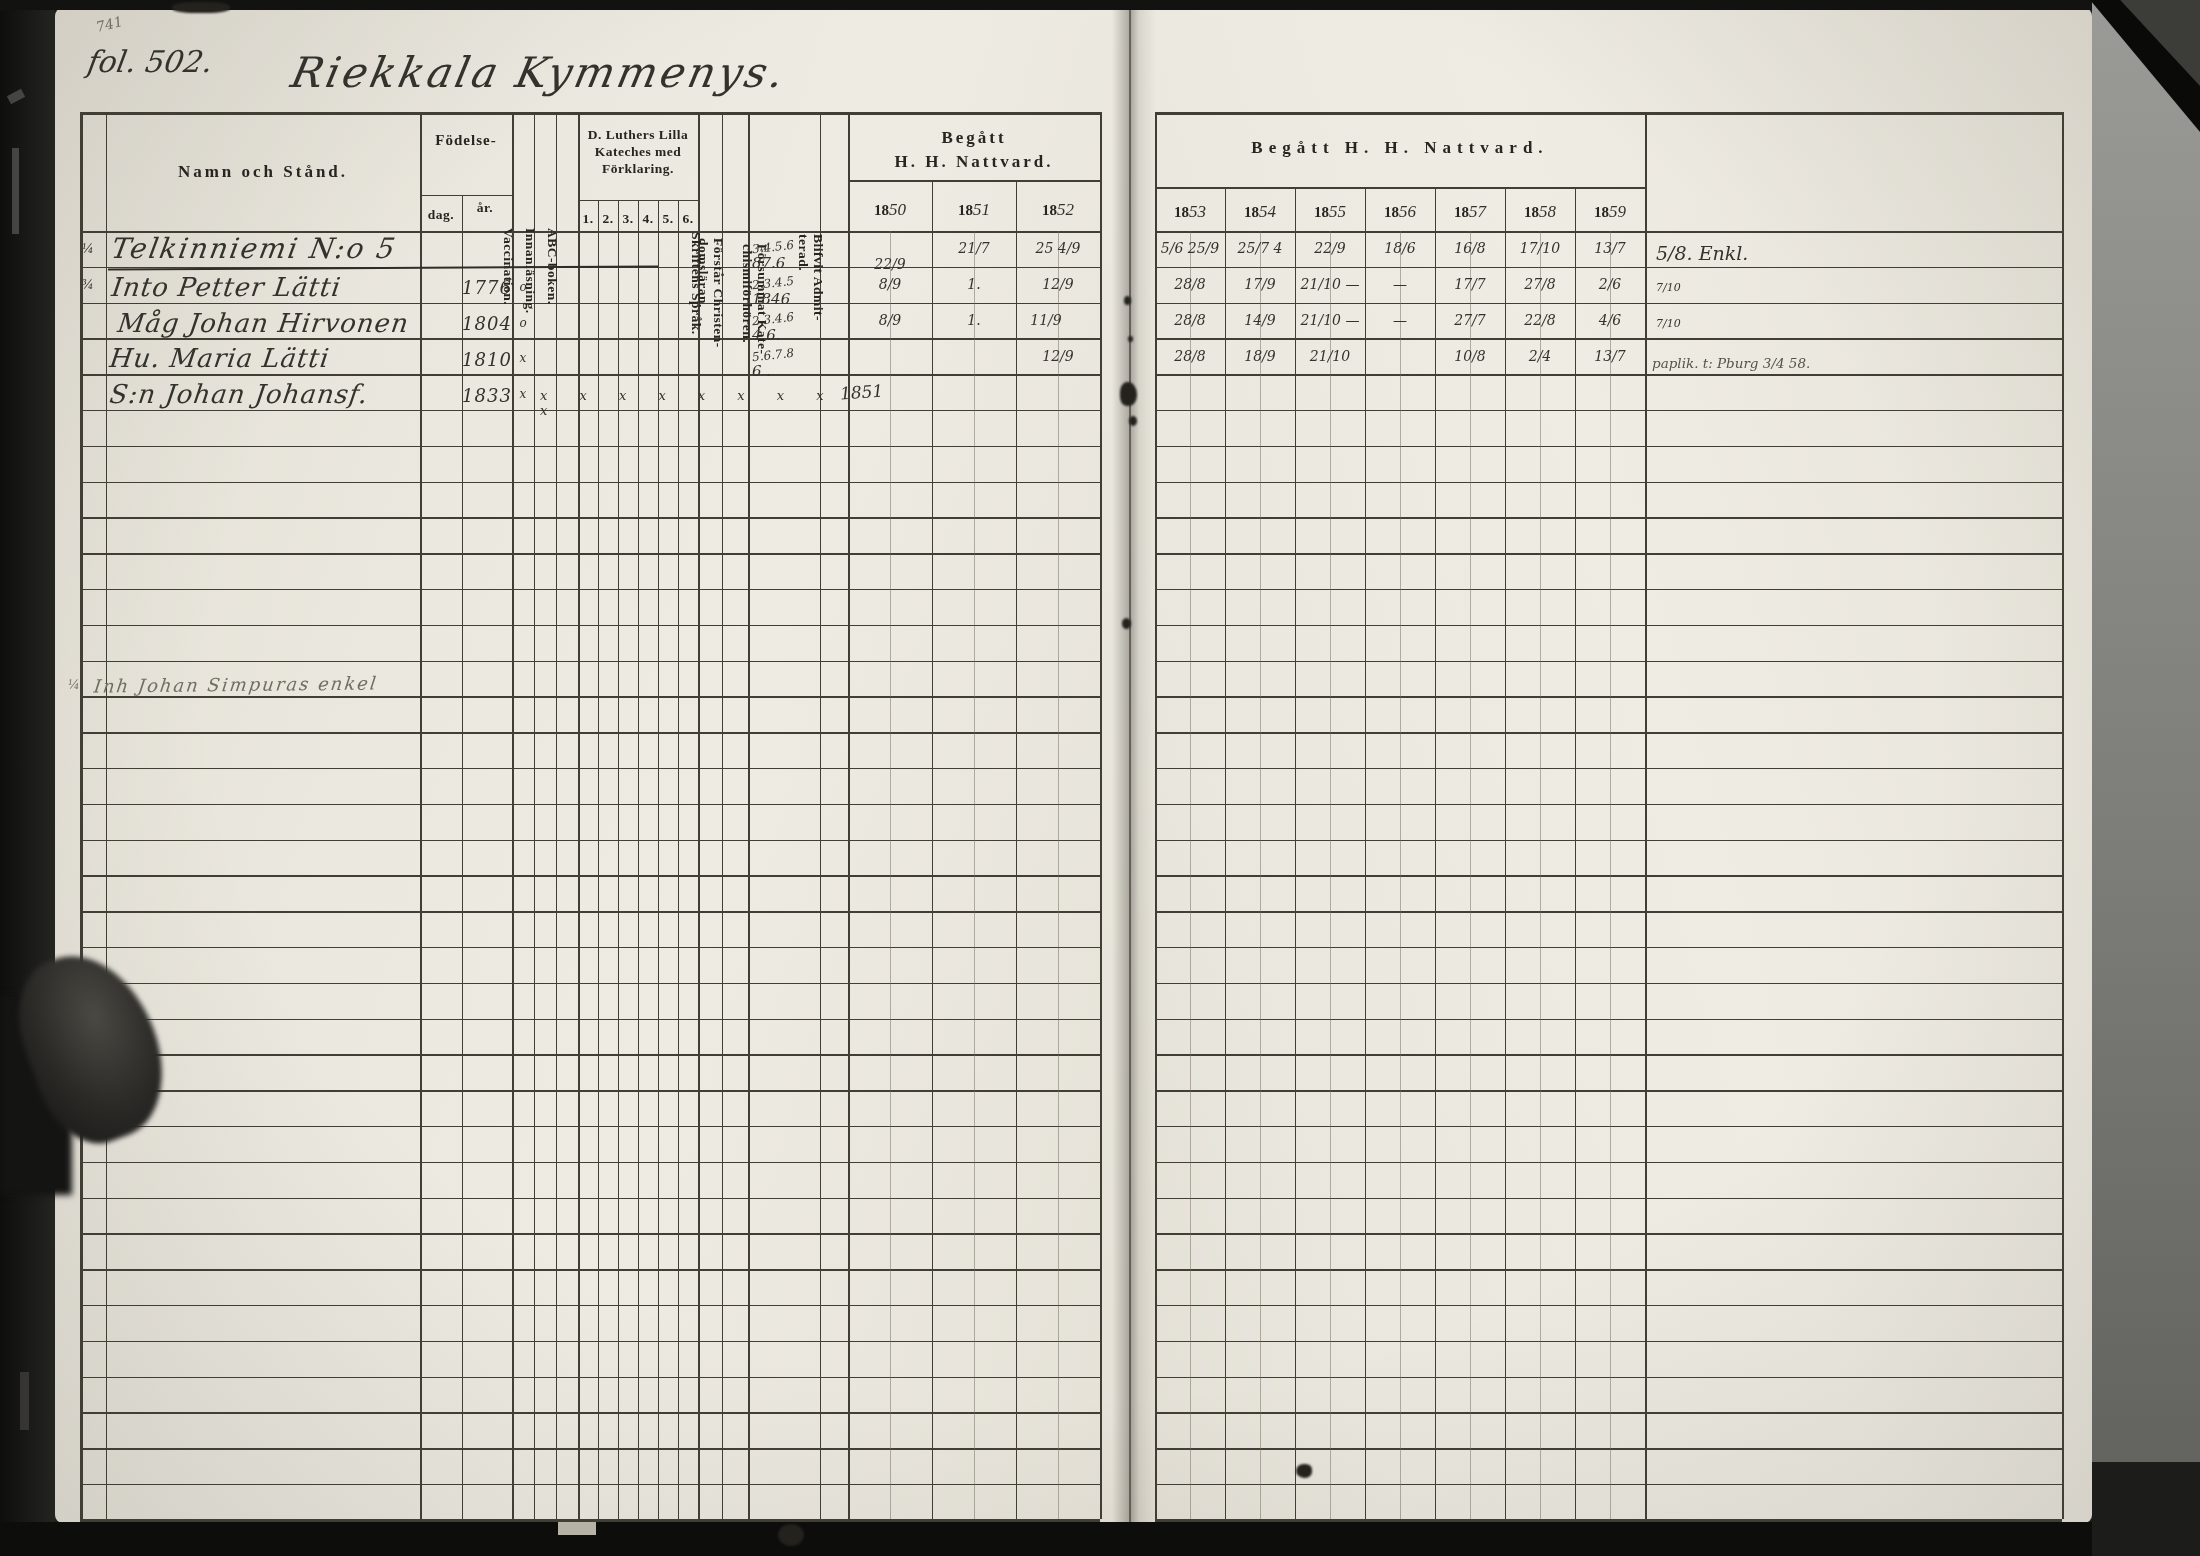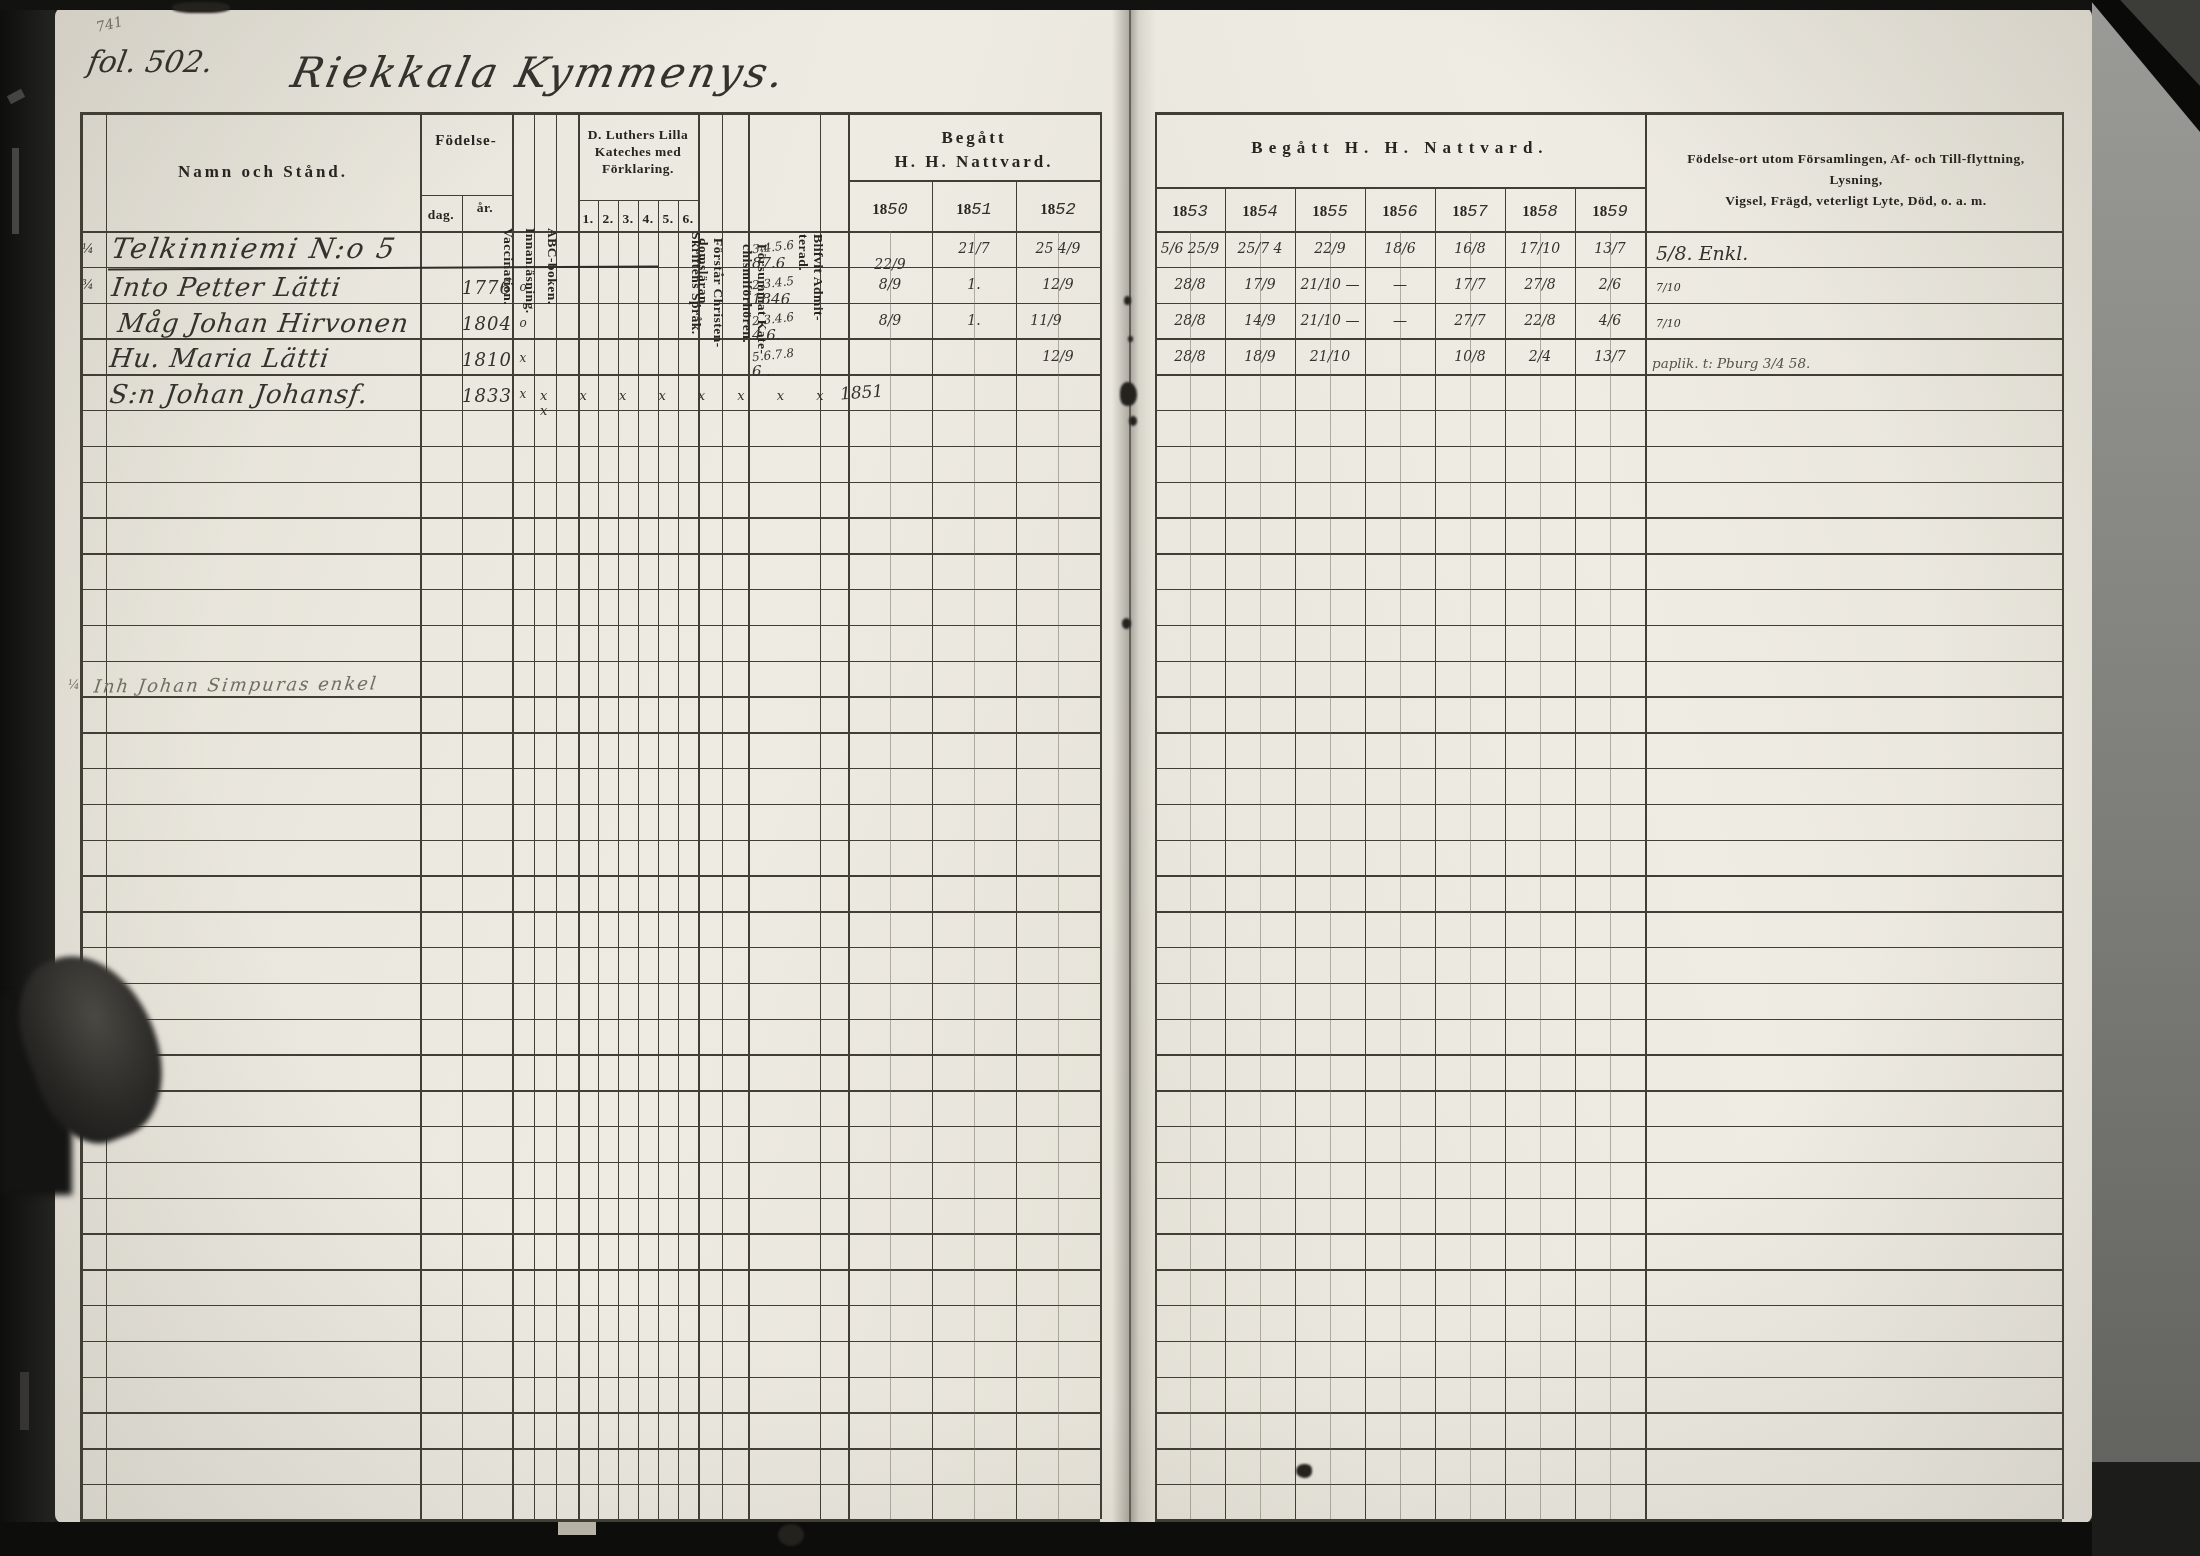--- a/index.html
+++ b/index.html
@@ -33,21 +33,21 @@
   .ln{position:absolute;background:#413e36;}
   .ln-light{position:absolute;background:#716c60;opacity:.5;}
   
   .print{position:absolute;color:#26251f;}
   .ph-big{font-weight:bold;letter-spacing:3px;font-size:17px;text-align:center;}
   .ph-mid{font-weight:bold;letter-spacing:1px;font-size:15px;text-align:center;}
   .ph-sm{font-weight:bold;font-size:13.5px;text-align:center;letter-spacing:.5px;}
   .vlabel{position:absolute;font-weight:bold;font-size:13.5px;color:#26251f;letter-spacing:.5px;
       text-align:left;white-space:pre-line;line-height:15px;}
   .yearcell{position:absolute;text-align:center;font-size:15px;font-weight:bold;color:#26251f;}
-  .yearcell .scr{font-family:Liberation Mono, monospace;font-style:italic;font-weight:normal;font-size:17px;color:#33312b;}
+  .yearcell .scr{font-family:Liberation Serif, serif;font-style:italic;font-weight:normal;font-size:17px;color:#33312b;}
   
   .hw{position:absolute;font-family:"DejaVu Serif",serif;font-style:italic;color:#33322c;}
   .name{font-size:26px;letter-spacing:1px;transform:skewX(-8deg);white-space:nowrap;}
   .homestead{font-size:28px;letter-spacing:2px;transform:skewX(-10deg);}
   .yr{font-size:18px;letter-spacing:1px;}
   .d{font-size:14px;text-align:center;white-space:nowrap;}
   .tiny{font-size:12px;}
   .fors{font-size:12px;white-space:nowrap;transform:rotate(-6deg);}
   .note-hw{font-size:11px;white-space:nowrap;}
   .faint{color:#716d63;}
@@ -251,22 +251,20 @@
   </div>
   <div class="yearcell" style="left:1435px;top:202px;width:70px;">
     <span>18</span><span class="scr">57</span>
   </div>
   <div class="yearcell" style="left:1505px;top:202px;width:70px;">
     <span>18</span><span class="scr">58</span>
   </div>
   <div class="yearcell" style="left:1575px;top:202px;width:70px;">
     <span>18</span><span class="scr">59</span>
   </div>
-  <div class="print ph-sm" style="left:1660px;top:148px;width:392px;white-space:pre-line;line-height:21px;">Födelse-ort utom Församlingen, Af- och Till-flyttning, Lysning,
-Vigsel, Frägd, veterligt Lyte, Död, o. a. m.</div>
 
   <div class="hw tiny" style="left:82px;top:242px;">¼</div>
   <div class="hw homestead" style="left:112px;top:232px;">Telkinniemi N:o 5</div>
   <div class="underline-hw" style="left:108px;top:267px;width:550px;"></div>
 
   <div class="hw tiny" style="left:82px;top:278px;">¾</div>
   <div class="hw name" style="left:112px;top:272px;">Into Petter Lätti</div>
   <div class="hw yr" style="left:462px;top:277px;width:50px;text-align:center;">1776</div>
   <div class="hw tiny" style="left:512px;top:280px;width:22px;text-align:center;">o</div>
   <div class="hw fors" style="left:752px;top:240px;">3.4.5.6</div>

